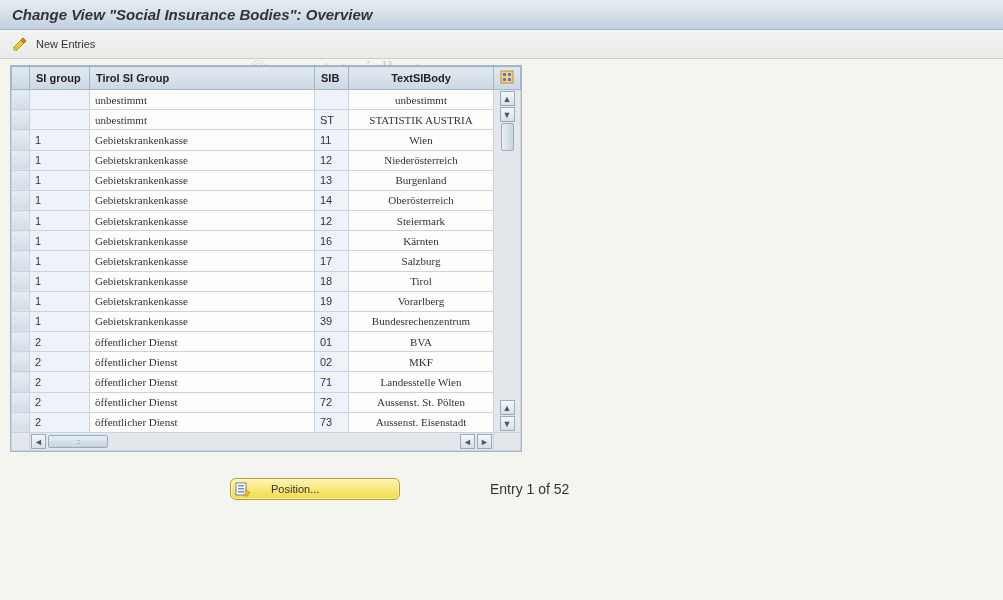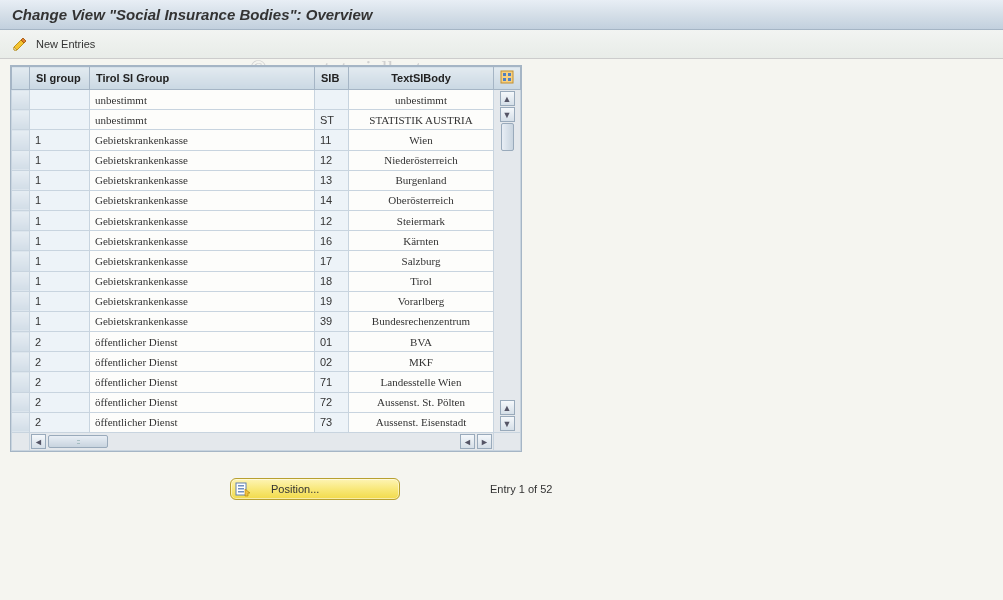--- a/index.html
+++ b/index.html
@@ -139,21 +139,21 @@
     border:1px solid #b8a030;
     border-radius:6px;
     padding:2px 4px;
     width:170px; height:22px;
     cursor:pointer;
     box-shadow: inset 0 0 0 1px rgba(255,255,255,0.5);
   }
   .position-btn .pic {
     width:16px; height:16px; margin-right:20px;
   }
-  .entry-text { color:#333; font-size:11px; }
+  .entry-text { color:#333; font-size:14px; }
 </style>
 </head>
 <body>
 
 <div class="title-bar">
   <span class="title-text">Change View "Social Insurance Bodies": Overview</span>
 </div>
 
 <div class="toolbar">
   <span class="pencil-icon">

